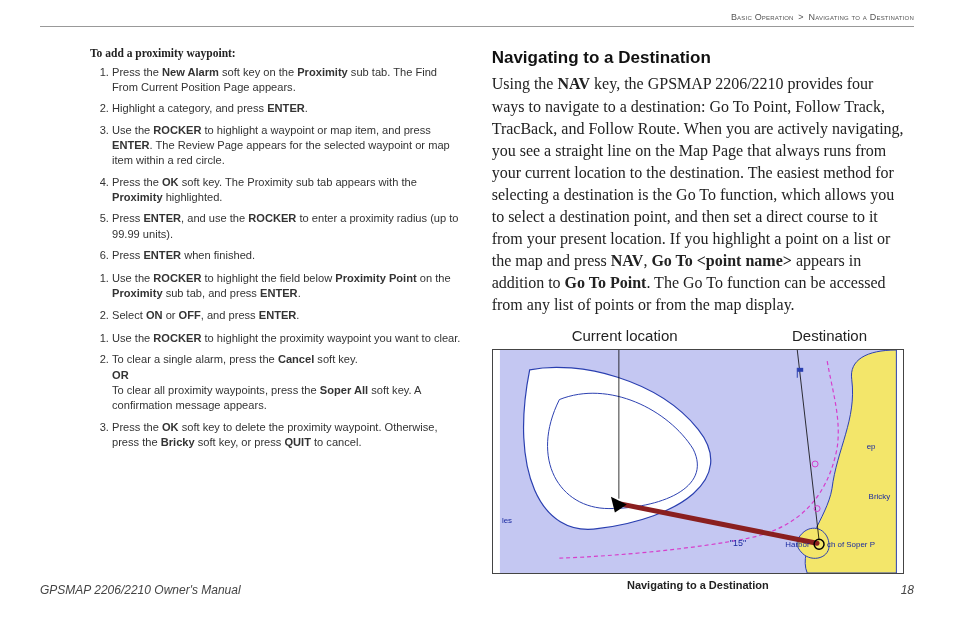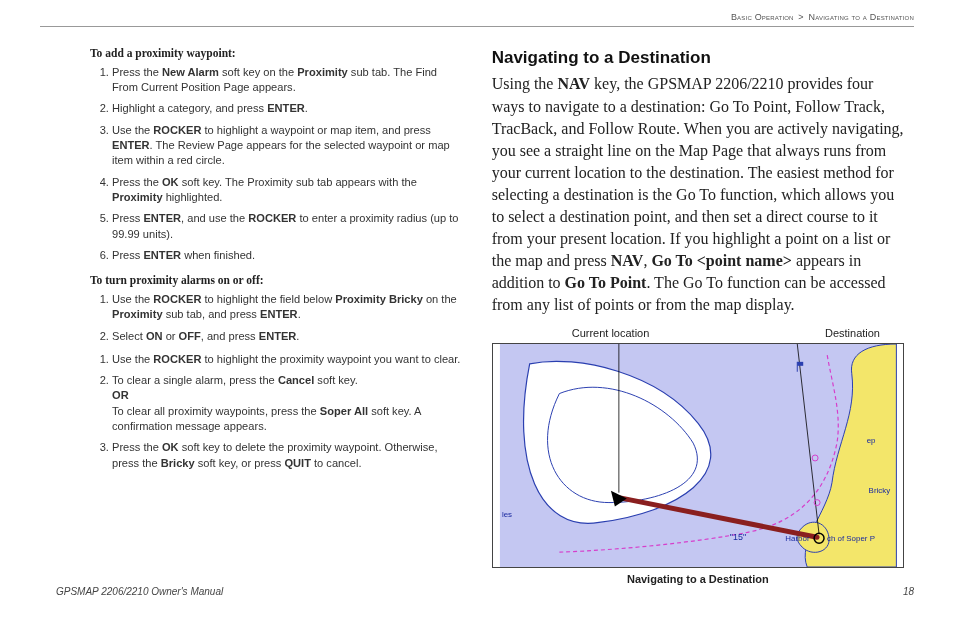--- a/index.html
+++ b/index.html
@@ -64,46 +64,46 @@
     font-family: Georgia, "Times New Roman", serif;
     font-size: 16px;
     line-height: 1.38;
     color: #222;
     margin-bottom: 10px;
   }
   .figure-wrap { position: relative; margin-top: 6px; }
   .fig-labels {
     display: flex;
     justify-content: space-between;
-    font-size: 11px;
+    font-size: 15px;
     color: #222;
-    margin: 0 24px 2px 80px;
+    margin: 0 37px 2px 80px;
   }
   .map-box {
     width: 100%;
     height: 225px;
     border: 1px solid #444;
     background: #fff;
     position: relative;
     overflow: hidden;
   }
   .fig-caption {
     text-align: center;
     font-weight: bold;
     font-size: 11px;
     margin-top: 4px;
   }
   .footer {
     position: absolute;
     bottom: 24px;
-    left: 56px;
+    left: 40px;
     right: 40px;
     display: flex;
     justify-content: space-between;
-    font-size: 10px;
+    font-size: 12px;
     font-style: italic;
     color: #444;
     border-top: 0;
   }
 </style>
 </head>
 <body>
 
 <div class="header-path">
   <span>Basic Operation</span>
@@ -118,23 +118,22 @@
     <div class="proc-head first">To add a proximity waypoint:</div>
     <ol class="steps">
         <li>Press the <b>New Alarm</b> soft key on the <b>Proximity</b> sub tab. The Find From Current Position Page appears.</li>
         <li>Highlight a category, and press <b>ENTER</b>.</li>
         <li>Use the <b>ROCKER</b> to highlight a waypoint or map item, and press <b>ENTER</b>. The Review Page appears for the selected waypoint or map item within a red circle.</li>
         <li>Press the <b>OK</b> soft key. The Proximity sub tab appears with the <b>Proximity</b> highlighted.</li>
         <li>Press <b>ENTER</b>, and use the <b>ROCKER</b> to enter a proximity radius (up to 99.99 units).</li>
         <li>Press <b>ENTER</b> when finished.</li>
       </ol>
 
-    <div class="proc-head">To turn proximity alarms on or off:</div>
     <ol class="steps">
-        <li>Use the <b>ROCKER</b> to highlight the field below <b>Proximity Bricky</b> on the <b>Proximity</b> sub tab, and press <b>ENTER</b>.</li>
+        <li>Use the <b>ROCKER</b> to highlight the field below <b>Proximity Point</b> on the <b>Proximity</b> sub tab, and press <b>ENTER</b>.</li>
         <li>Select <b>ON</b> or <b>OFF</b>, and press <b>ENTER</b>.</li>
       </ol>
 
     <ol class="steps">
         <li>Use the <b>ROCKER</b> to highlight the proximity waypoint you want to clear.</li>
         <li>To clear a single alarm, press the <b>Cancel</b> soft key.<br><b>OR</b><br>To clear all proximity waypoints, press the <b>Soper All</b> soft key.  A confirmation message appears.</li>
         <li>Press the <b>OK</b> soft key to delete the proximity waypoint. Otherwise, press the <b>Bricky</b> soft key, or press <b>QUIT</b> to cancel.</li>
       </ol>
   </div>
 

